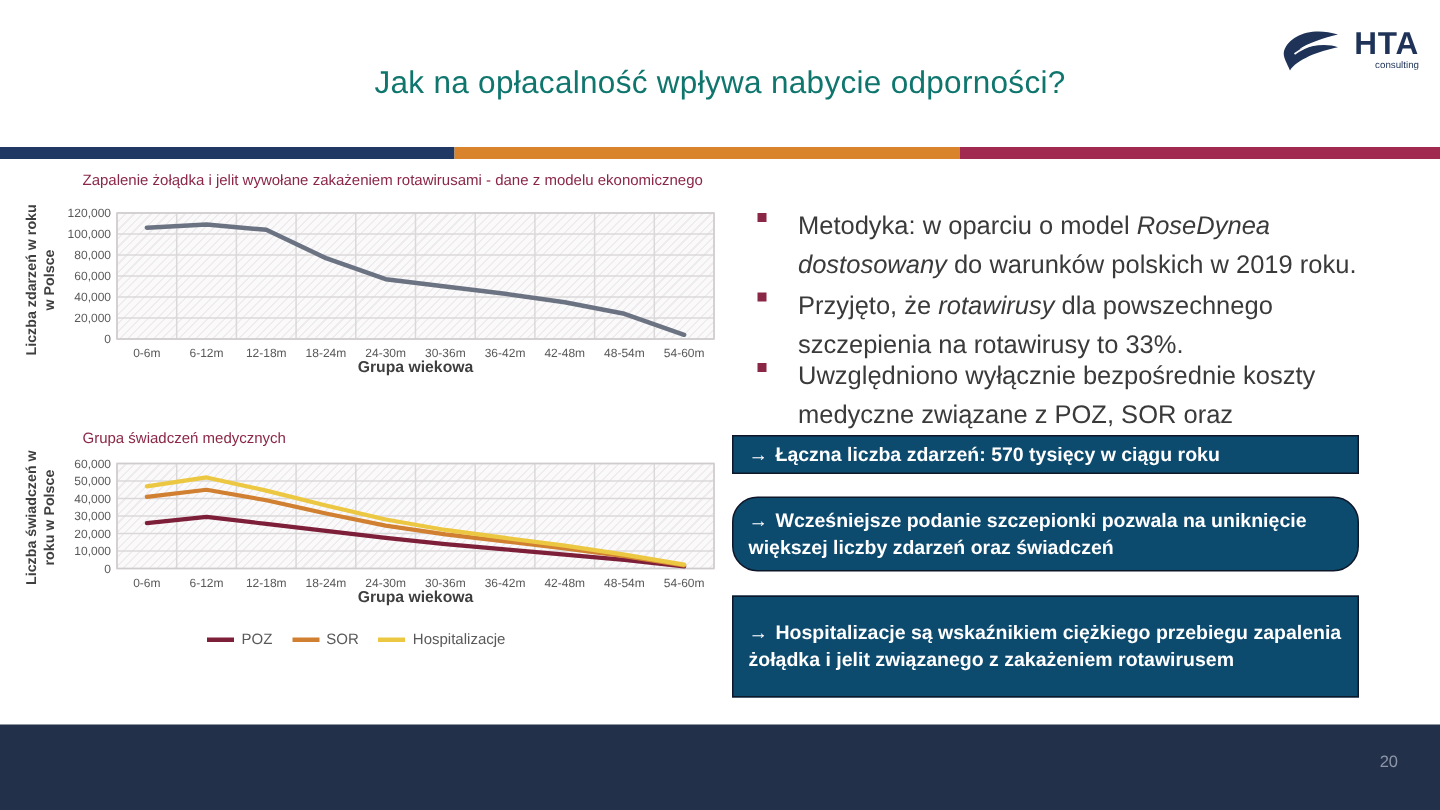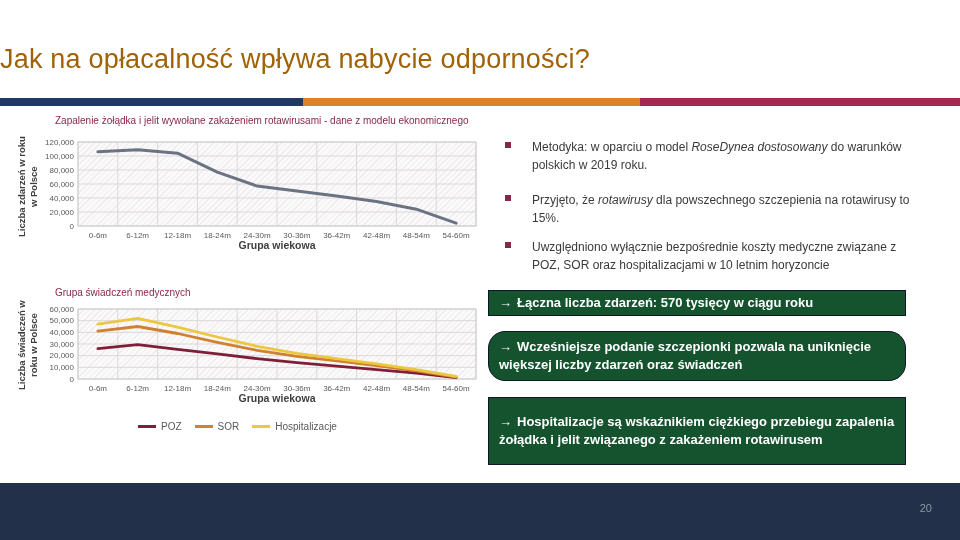--- a/index.html
+++ b/index.html
@@ -1,19 +1,19 @@
 <!DOCTYPE html>
 <html><head>
 <meta charset="utf-8">
 <style>
   html,body{margin:0;padding:0;background:#e8e8e8;}
   .slide{position:relative;width:960px;height:540px;background:#ffffff;overflow:hidden;
          font-family:"Liberation Sans",sans-serif;margin:0 auto;}
-  .main-title{position:absolute;top:44px;left:0;width:100%;
-              font-size:27px;color:#a16207;letter-spacing:0.2px;}
+  .main-title{position:absolute;top:44px;left:0;width:100%;text-align:center;
+              font-size:21px;color:#0f766e;letter-spacing:0.2px;}
   .accent-bar{position:absolute;top:98px;left:0;width:960px;height:8px;display:flex;}
   .accent-bar span{height:100%;display:block;}
   
   .logo{position:absolute;top:16px;right:14px;display:flex;align-items:center;gap:4px;}
   .logo-text{line-height:1;text-align:right;}
   .logo-name{font-size:21px;font-weight:bold;color:#1e3357;letter-spacing:0.5px;}
   .logo-sub{font-size:6.5px;color:#1e3357;margin-top:1px;}
   
   .chart{position:absolute;}
   .chart-title{position:absolute;left:2px;font-size:10px;color:#8b2746;white-space:nowrap;margin-left:45px;}
@@ -22,39 +22,49 @@
   .hatch{position:absolute;background:
          repeating-linear-gradient(135deg,#f0ebee 0 1px,#fbfafa 1px 4px);}
   .xlabel{position:absolute;transform:translateX(-50%);font-weight:bold;font-size:10.5px;
           color:#3f3f3f;white-space:nowrap;}
   .legend{position:absolute;display:flex;align-items:center;gap:13px;font-size:10px;color:#595959;}
   .legend-item{display:flex;align-items:center;gap:5px;}
   .legend-sw{display:inline-block;width:18px;height:3.5px;}
   svg text{font-family:"Liberation Sans",sans-serif;}
   
   .notes{position:absolute;left:505px;top:138px;width:402px;margin:0;padding:0;list-style:none;}
-  .note{position:absolute;left:0;padding-left:27px;width:385px;font-size:12px;color:#3a3a3a;
+  .note{position:absolute;left:0;padding-left:27px;width:385px;font-size:17px;color:#3a3a3a;
         line-height:1.5;}
   .note .sq{position:absolute;left:0;top:4px;width:6px;height:6px;background:#8b2746;}
   
   .callout{position:absolute;left:488px;width:396px;padding:2px 10px;box-sizing:content-box;
-           background:#14532d;border:1px solid #0e1729;color:#ffffff;font-weight:bold;
+           background:#0c4a6e;border:1px solid #0e1729;color:#ffffff;font-weight:bold;
            font-size:13px;line-height:1.38;display:flex;align-items:center;}
   .callout .arrow{margin-right:5px;}
   
   .footer{position:absolute;left:0;top:483px;width:960px;height:57px;background:#233049;}
   .pagenum{position:absolute;right:28px;top:19px;font-size:11px;color:#8d96a8;}
 </style>
 </head>
 <body>
 
 <div class="slide">
 
   <div class="main-title">Jak na opłacalność wpływa nabycie odporności?</div>
 
+  <div class="logo">
+    <svg width="46" height="34" viewBox="0 0 46 34">
+      <path d="M3 18 C7 7 22 2 39 7 C30 9 18 13 13 17 C23 13.5 33 13 39 15.5 C26 18 11 24 7 31 C5 26 2 22 3 18 Z" fill="#1e3357"></path>
+      <path d="M10 20 C18 14 30 11 39 11" stroke="#ffffff" stroke-width="1.1" fill="none"></path>
+    </svg>
+    <div class="logo-text">
+      <div class="logo-name">HTA</div>
+      <div class="logo-sub">consulting</div>
+    </div>
+  </div>
 
   <div class="accent-bar">
       <span style="width: 303px; background: rgb(31, 56, 100);"></span>
       <span style="width: 337px; background: rgb(217, 131, 44);"></span>
       <span style="width: 320px; background: rgb(160, 42, 80);"></span>
     </div>
 
   <div class="chart" id="chart1" style="left: 8px; top: 115px; width: 478px; height: 152px;">
       <div class="chart-title" style="top: 0px;">Zapalenie żołądka i jelit wywołane zakażeniem rotawirusami - dane z modelu ekonomicznego</div>
       <div class="ylabel" style="left: 8px; top: 20px; height: 104px;">Liczba zdarzeń w roku w Polsce</div>
@@ -157,21 +167,21 @@
         </div>
         <div class="legend-item">
           <div class="legend-sw" style="background: rgb(236, 199, 66);"></div>
           <span>Hospitalizacje</span>
         </div>
       </div>
     </div>
 
   <ul class="notes" id="notes">
       <li class="note" style="top: 0px;"><span class="sq"></span><span>Metodyka: w oparciu o model </span><i>RoseDynea dostosowany</i><span> do warunków polskich w 2019 roku.</span></li>
-      <li class="note" style="top: 53px;"><span class="sq"></span><span>Przyjęto, że </span><i>rotawirusy</i><span> dla powszechnego szczepienia na rotawirusy to 15%.</span></li>
+      <li class="note" style="top: 53px;"><span class="sq"></span><span>Przyjęto, że </span><i>rotawirusy</i><span> dla powszechnego szczepienia na rotawirusy to 33%.</span></li>
       <li class="note" style="top: 100px;"><span class="sq"></span><span>Uwzględniono wyłącznie bezpośrednie koszty medyczne związane z POZ, SOR oraz hospitalizacjami w 10 letnim horyzoncie</span></li>
     </ul>
 
   <div class="callout" style="top:290px;min-height:20px;">
     <div class="callout-inner">
       <span class="arrow">→</span><span>Łączna liczba zdarzeń: 570 tysięcy w ciągu roku</span>
     </div>
   </div>
   <div class="callout" style="top:331px;min-height:44px;border-radius:17px;">
     <div class="callout-inner">

